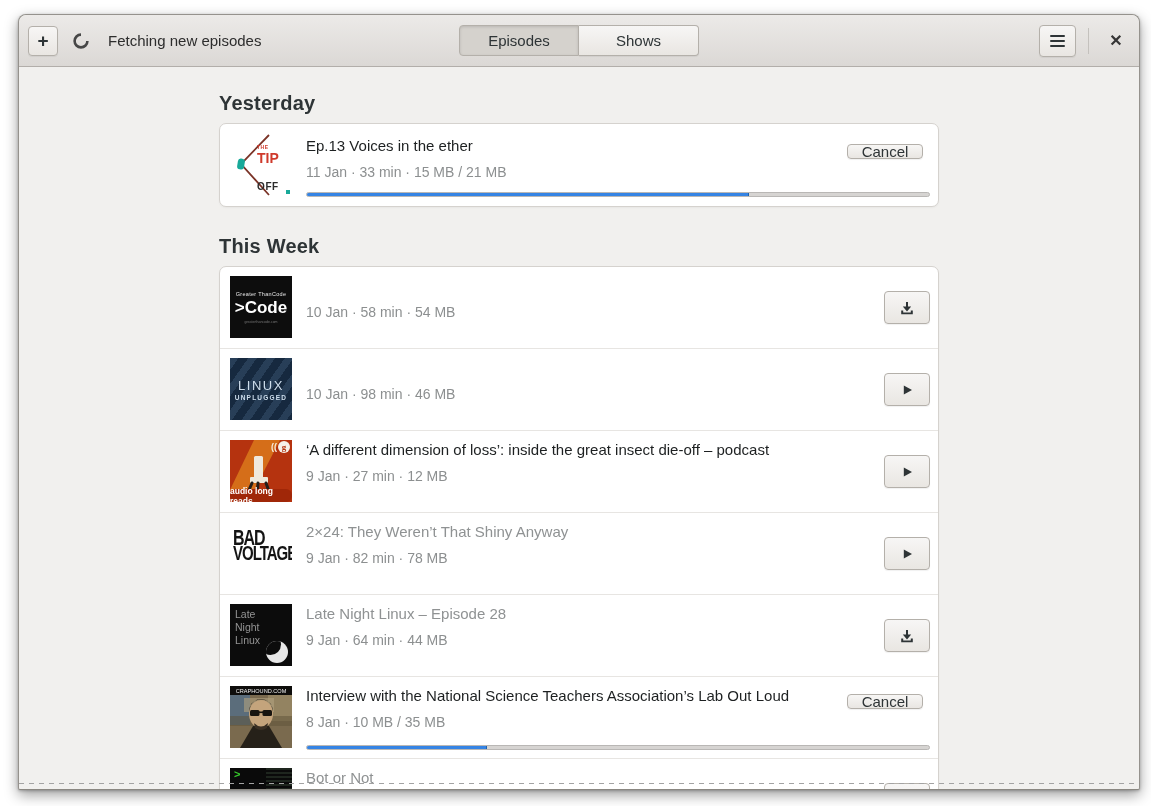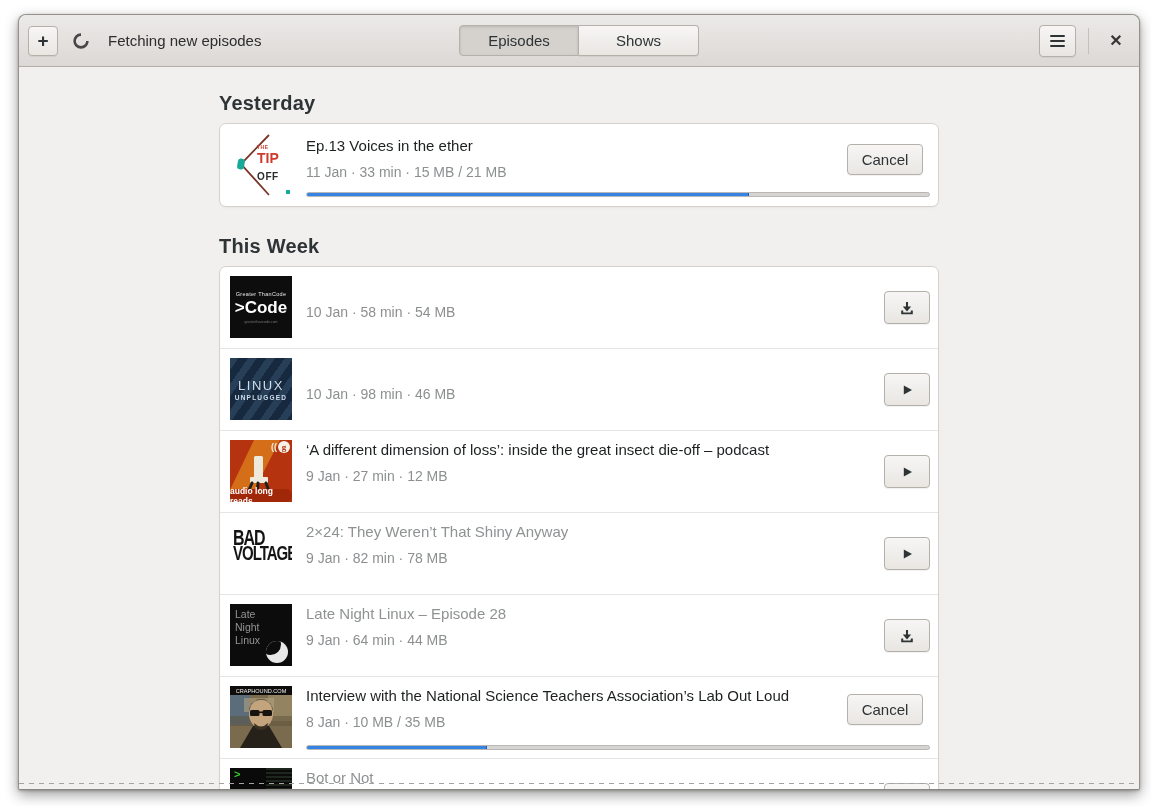--- a/index.html
+++ b/index.html
@@ -56,35 +56,35 @@
   .row + .row{border-top:1px solid #e7e5e2;}
   .cover{position:absolute;left:10px;top:9px;width:62px;height:62px;overflow:hidden;}
   .row.tall .cover{top:10px;}
   .ep-title{position:absolute;left:86px;top:10px;right:144px;font-size:15px;color:#1d2021;
     white-space:nowrap;overflow:hidden;}
   .row.tall .ep-title{top:13px;}
   .ep-title.played{color:#8f9293;}
   .ep-meta{position:absolute;left:86px;top:37px;font-size:14px;color:#8c8f90;white-space:nowrap;}
   .row.tall .ep-meta{top:40px;}
   .sq-btn{position:absolute;right:8px;top:24px;width:46px;height:33px;}
-  .cancel-btn{position:absolute;right:15px;top:17px;width:76px;height:31px;font-size:15px;}
+  .cancel-btn{position:absolute;right:15px;top:17px;width:76px;height:15px;font-size:15px;}
   .row.tall .cancel-btn{top:20px;}
   .progress{position:absolute;left:86px;right:8px;bottom:8px;height:5px;
     background:#d6d4d2;border:1px solid #b9b7b5;border-radius:3px;box-sizing:border-box;overflow:hidden;}
   .row.tall .progress{bottom:9px;}
   .progress-fill{height:100%;background:#3584e4;border-right:1px solid #1e62ab;box-sizing:border-box;}
   .undershoot{position:absolute;left:0;right:0;bottom:5px;height:1px;
     background:repeating-linear-gradient(90deg,#a3a3a3 0 5px,transparent 5px 10px);}
   
   .cv{position:absolute;inset:0;}
   .cover-tipoff{background:#fff;}
   .cover-tipoff .txt{position:absolute;left:27px;top:11px;line-height:1;}
   .cover-tipoff .the{font-size:5px;color:#cf3a2c;font-weight:700;letter-spacing:.5px;}
   .cover-tipoff .tip{font-size:14px;color:#cf3a2c;font-weight:600;margin-top:1px;}
-  .cover-tipoff .off{font-size:10px;color:#2b2b2b;font-weight:700;letter-spacing:.6px;margin-top:7px;}
+  .cover-tipoff .off{font-size:10px;color:#2b2b2b;font-weight:700;letter-spacing:.6px;margin-top:17px;}
   .cover-tipoff .sq{position:absolute;right:2px;bottom:2px;width:4px;height:4px;background:#18a999;}
   .cover-gtc{background:#0d0d0d;display:flex;flex-direction:column;align-items:center;justify-content:center;}
   .cover-gtc .small{font-size:5.5px;color:#e8e8e8;letter-spacing:.3px;}
   .cover-gtc .big{font-size:17px;color:#fff;font-weight:800;margin-top:1px;}
   .cover-gtc .tiny{font-size:3.5px;color:#777;margin-top:2px;}
   .cover-lup{background:#16293f;display:flex;flex-direction:column;align-items:center;justify-content:center;}
   .cover-lup .stripes{position:absolute;inset:0;
     background:repeating-linear-gradient(125deg,rgba(120,160,200,.18) 0 7px,rgba(0,0,0,0) 7px 15px);}
   .cover-lup .l1{position:relative;font-size:13px;letter-spacing:1.5px;color:#cfdeec;font-weight:400;}
   .cover-lup .l2{position:relative;font-size:6.5px;letter-spacing:1.2px;color:#cfdeec;font-weight:700;margin-top:1px;}

